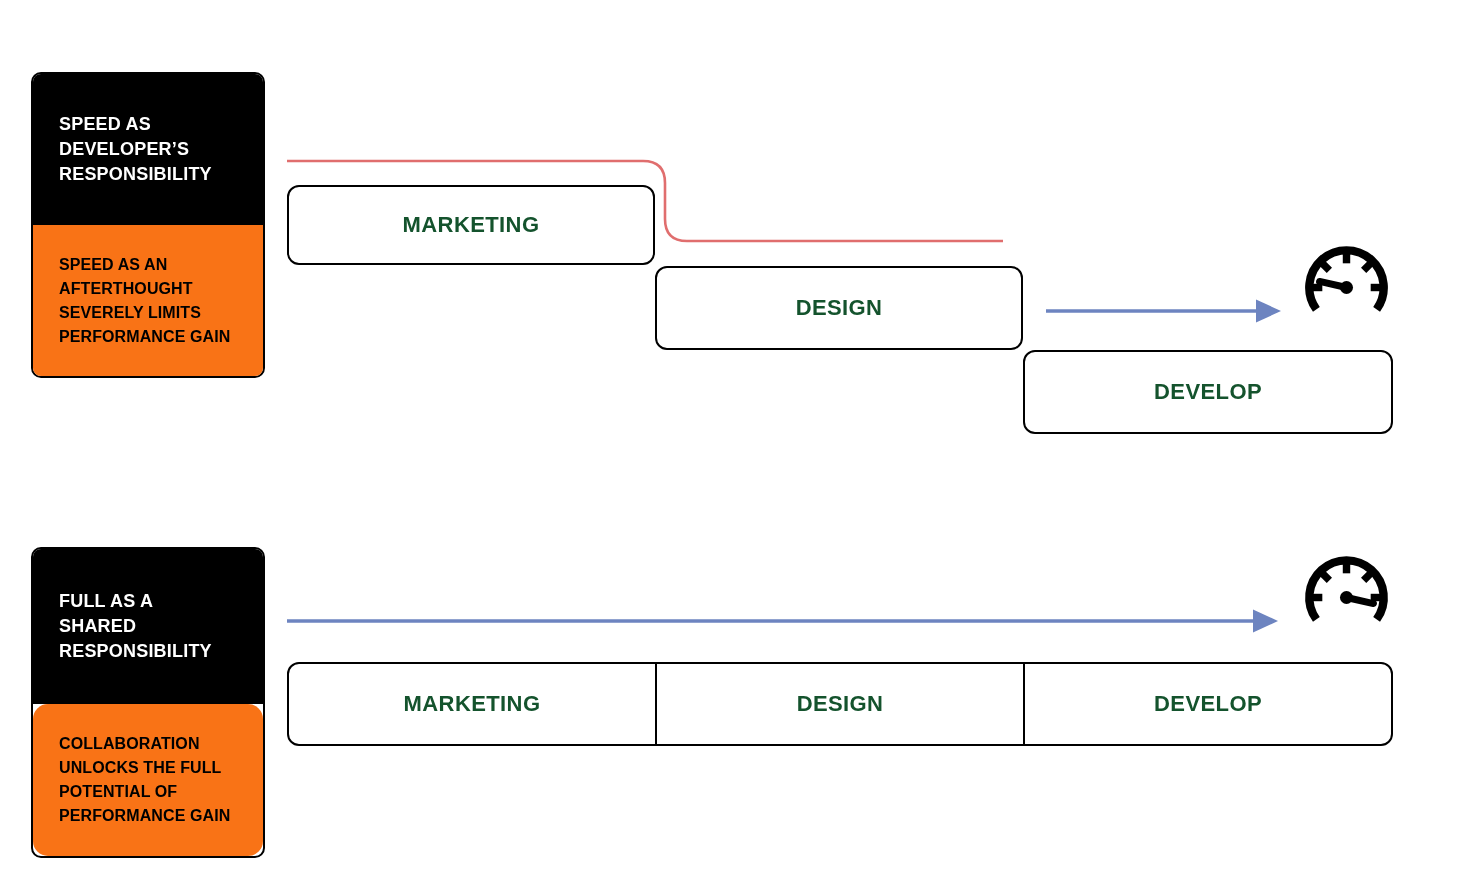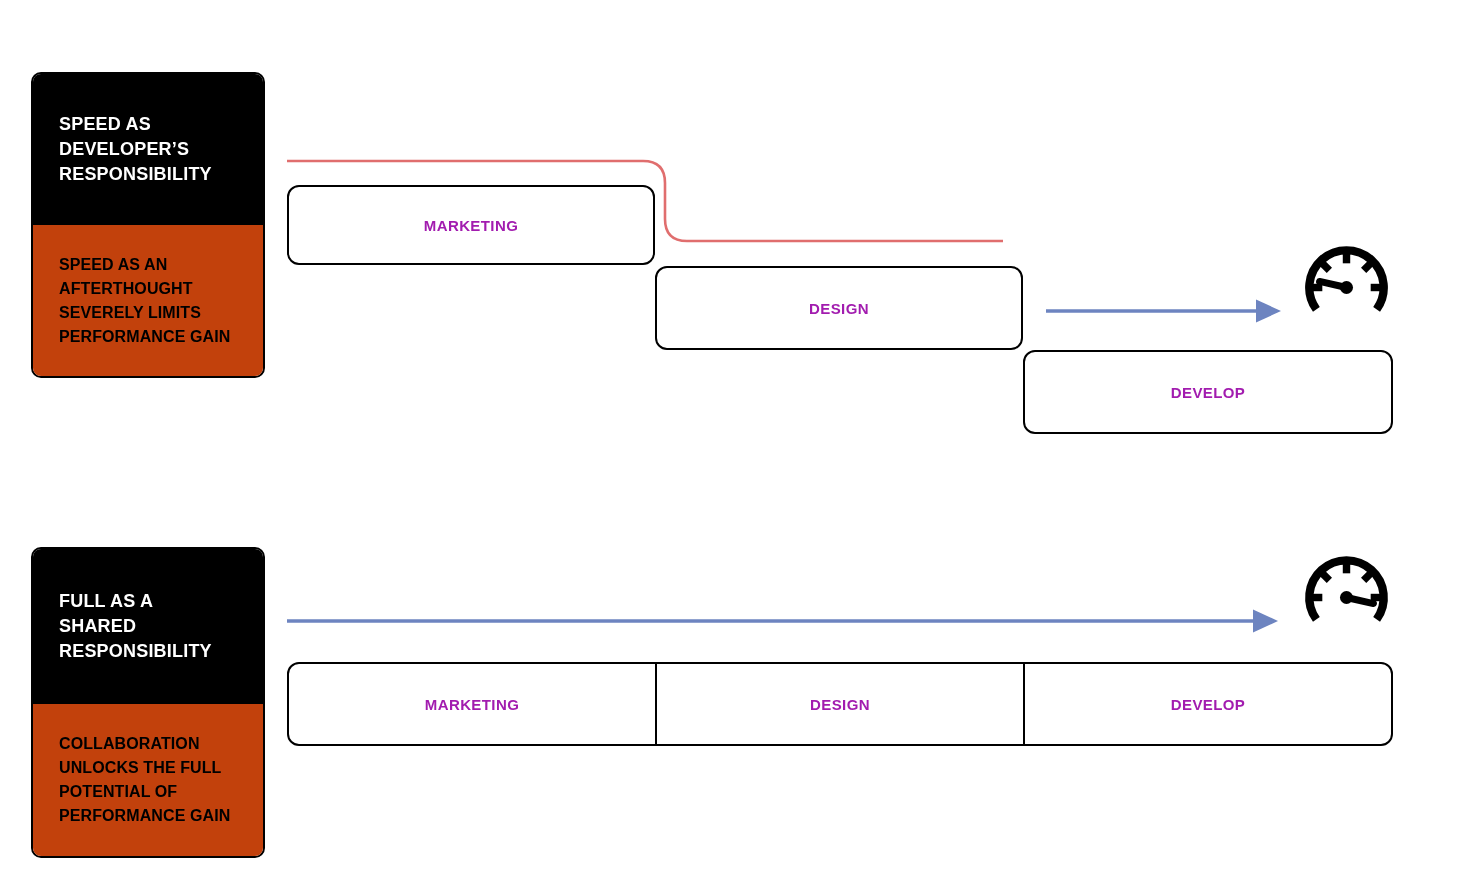--- a/index.html
+++ b/index.html
@@ -20,41 +20,41 @@
     background: #000; color: #fff;
     display: flex; align-items: center;
     padding: 0 18px 0 26px;
   }
   .card-title {
     font-size: 18px; line-height: 25px; font-weight: 700;
     letter-spacing: 0.2px; white-space: pre-line;
   }
   .card-body {
     display: flex; align-items: center;
-    padding: 0 12px 0 26px; background: #c2410c; color: #000;
+    padding: 0 12px 0 26px; background: #f97316; color: #000;
   }
   .card-subtitle {
     font-size: 16px; line-height: 24px; font-weight: 700;
     letter-spacing: 0.1px; white-space: pre-line;
   }
   #card-top { top: 28px; height: 306px; }
   #card-top .card-header { height: 151px; }
   #card-top .card-body { height: 151px; }
   #card-bottom { top: 503px; height: 311px; }
   #card-bottom .card-header { height: 155px; }
-  #card-bottom .card-body { height: 152px; }
+  #card-bottom .card-body { height: 152px; border-radius: 15px; }
 
   
   .stage-box {
     position: absolute; background: #fff;
     border: 2.5px solid #000; border-radius: 12px;
     display: flex; align-items: center; justify-content: center;
   }
   .stage-label {
-    font-size: 15px; font-weight: 700; letter-spacing: 0.4px; color: #a21caf;
+    font-size: 22px; font-weight: 700; letter-spacing: 0.4px; color: #14532d;
   }
   #box-marketing { left: 287px; top: 141px; width: 368px; height: 80px; }
   #box-design    { left: 655px; top: 222px; width: 368px; height: 84px; }
   #box-develop   { left: 1023px; top: 306px; width: 370px; height: 84px; }
 
   
   .stage-row {
     position: absolute; left: 287px; top: 618px; width: 1106px; height: 84px;
     border: 2.5px solid #000; border-radius: 12px; background: #fff;
     display: flex; overflow: hidden;

